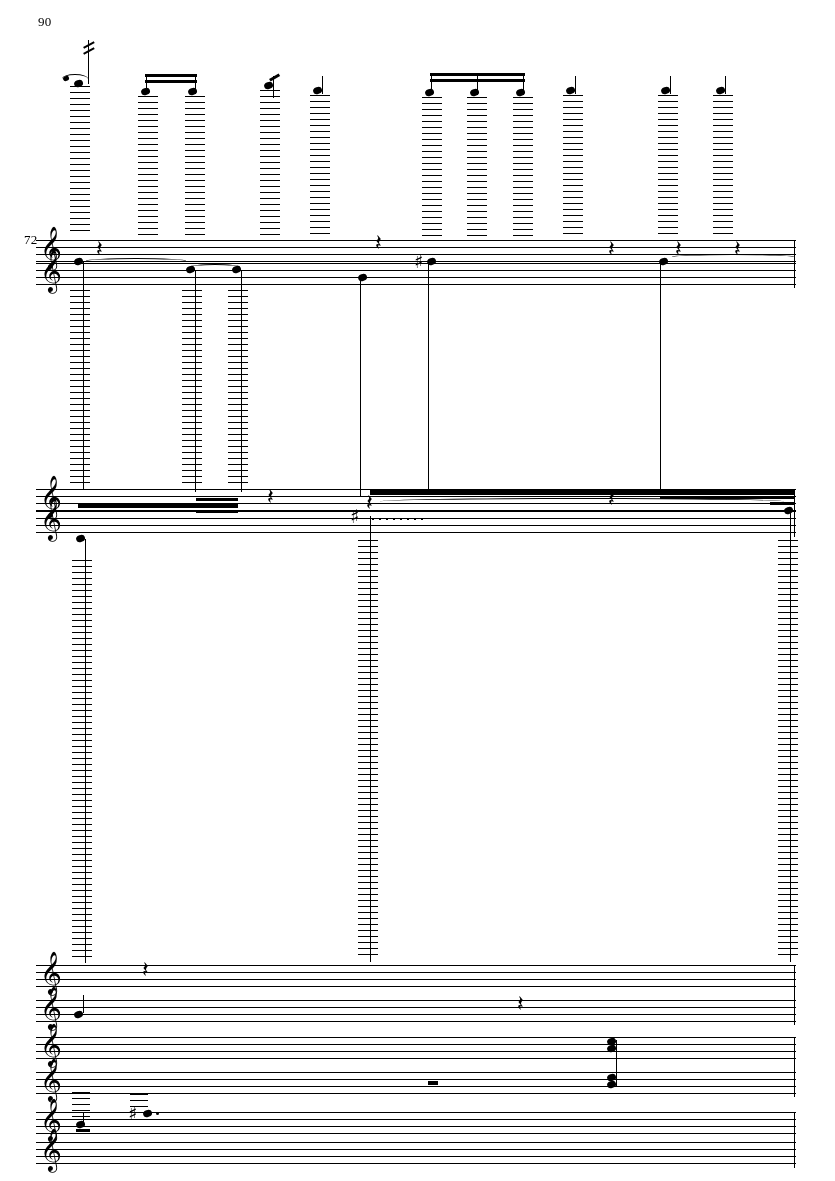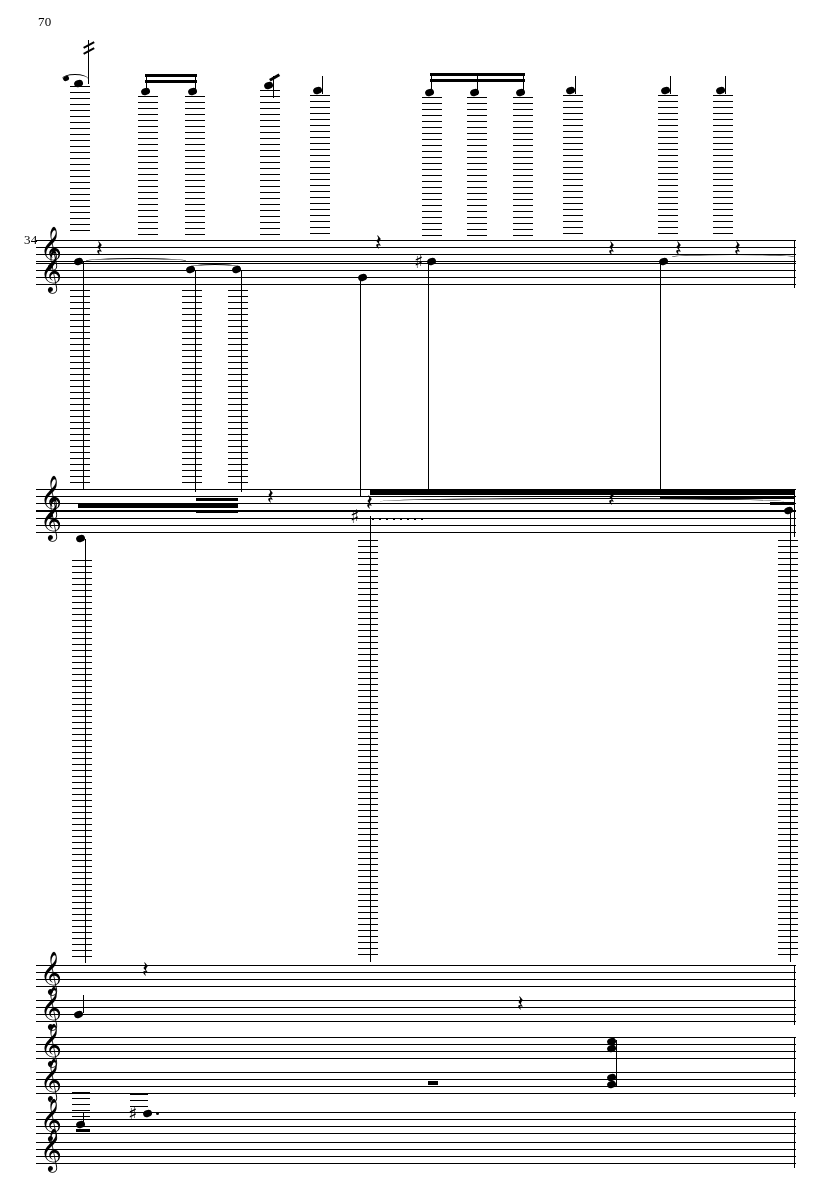--- a/index.html
+++ b/index.html
@@ -126,22 +126,22 @@
     border-top: 1.1px solid #000;
     border-radius: 50%;
     height: 5px;
   }
 </style>
 </head>
 <body>
 
 <div id="page">
 
-  <div class="measure-num" style="left:38px; top:14px;">70</div>
-  <div class="measure-num" style="left:24px; top:232px;">34</div>
+  <div class="measure-num" style="left:38px; top:14px;">90</div>
+  <div class="measure-num" style="left:24px; top:232px;">72</div>
 
   <div class="slur" style="left:62px; top:74px; width:26px;"></div>
   <div class="notehead small" style="left:63px; top:76px;"></div>
   <div class="stem" style="left:88px; top:40px; height:44px;"></div>
   <div class="beam" style="left:83px; top:44px; width:12px; height:2.4px; transform:rotate(-28deg);"></div>
   <div class="beam" style="left:83px; top:50px; width:12px; height:2.4px; transform:rotate(-28deg);"></div>
   <div class="notehead" style="left:74px; top:80px;"></div>
   <div class="ledgers" style="left:70px; top:86px; width:20px; height:150px;"></div>
 
   <div class="beam" style="left:145px; top:74px; width:52px; height:3.4px;"></div>

